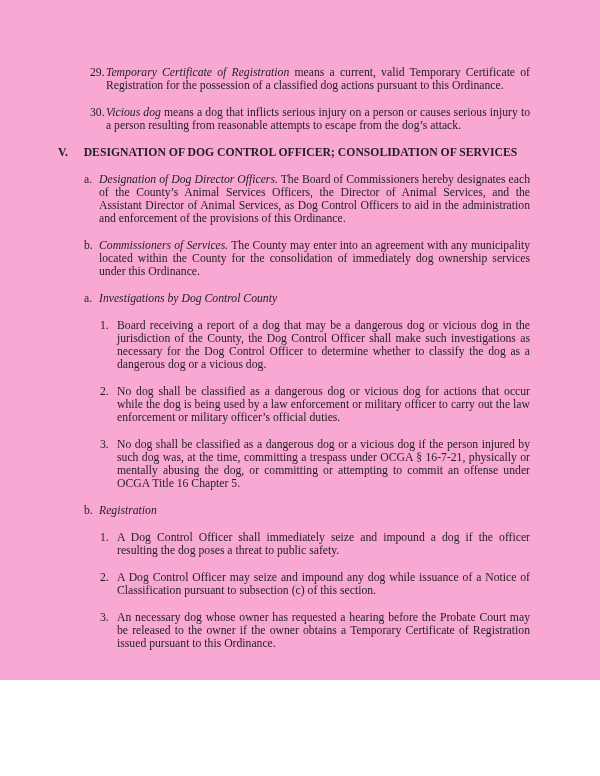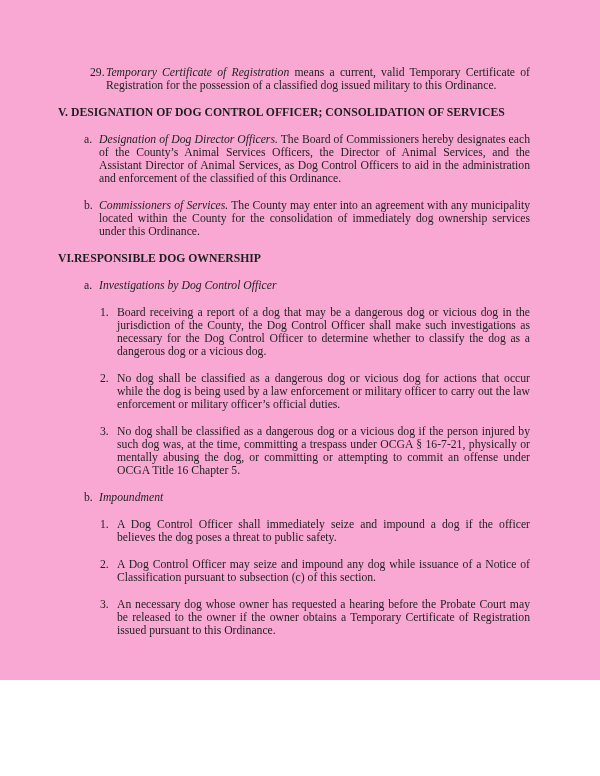--- a/index.html
+++ b/index.html
@@ -16,21 +16,21 @@
     overflow: hidden;
   }
   .content { padding: 66px 70px 0 58px; }
 
   .row { display: flex; margin-bottom: 14px; }
   .row .num { flex: 0 0 auto; }
   .row .body { flex: 1 1 auto; text-align: justify; }
 
   .heading { font-weight: 700; }
   .heading .num { min-width: 13px; }
-  .heading .body { text-align: left; }
+  .heading .body { text-align: center; }
 
   
   .ind-def { margin-left: 32px; }
   .ind-def .num { width: 16px; }
 
   
   .ind-ab { margin-left: 26px; }
   .ind-ab .num { width: 15px; }
 
   
@@ -47,72 +47,72 @@
   }
 </style>
 </head>
 <body>
 
 <div class="page">
   <div class="content">
 
     <div class="row ind-def">
       <span class="num">29.</span>
-      <p class="body"><i>Temporary Certificate of Registration</i><span> means a current, valid Temporary Certificate of Registration for the possession of a classified dog issued military to this Ordinance.</span></p>
+      <p class="body"><i>Temporary Certificate of Registration</i><span> means a current, valid Temporary Certificate of Registration for the possession of a classified dog actions pursuant to this Ordinance.</span></p>
     </div>
 
+    <div class="row ind-def">
+      <span class="num">30.</span>
+      <p class="body"><i>Vicious dog</i><span> means a dog that inflicts serious injury on a person or causes serious injury to a person resulting from reasonable attempts to escape from the dog’s attack.</span></p>
+    </div>
 
     <div class="row heading">
       <span class="num">V.</span>
       <p class="body">DESIGNATION OF DOG CONTROL OFFICER; CONSOLIDATION OF SERVICES</p>
     </div>
 
     <div class="row ind-ab">
       <span class="num">a.</span>
-      <p class="body"><i>Designation of Dog Director Officers.</i><span> The Board of Commissioners hereby designates each of the County’s Animal Services Officers, the Director of Animal Services, and the Assistant Director of Animal Services, as Dog Control Officers to aid in the administration and enforcement of the classified of this Ordinance.</span></p>
+      <p class="body"><i>Designation of Dog Director Officers.</i><span> The Board of Commissioners hereby designates each of the County’s Animal Services Officers, the Director of Animal Services, and the Assistant Director of Animal Services, as Dog Control Officers to aid in the administration and enforcement of the provisions of this Ordinance.</span></p>
     </div>
 
     <div class="row ind-ab">
       <span class="num">b.</span>
       <p class="body"><i>Commissioners of Services.</i><span> The County may enter into an agreement with any municipality located within the County for the consolidation of immediately dog ownership services under this Ordinance.</span></p>
     </div>
 
-    <div class="row heading">
-      <span class="num">VI.</span>
-      <p class="body">RESPONSIBLE DOG OWNERSHIP</p>
-    </div>
 
     <div class="row ind-ab">
       <span class="num">a.</span>
-      <p class="body"><i>Investigations by Dog Control Officer</i></p>
+      <p class="body"><i>Investigations by Dog Control County</i></p>
     </div>
 
     <div class="row ind-sub">
       <span class="num">1.</span>
       <p class="body">Board receiving a report of a dog that may be a dangerous dog or vicious dog in the jurisdiction of the County, the Dog Control Officer shall make such investigations as necessary for the Dog Control Officer to determine whether to classify the dog as a dangerous dog or a vicious dog.</p>
     </div>
 
     <div class="row ind-sub">
       <span class="num">2.</span>
       <p class="body">No dog shall be classified as a dangerous dog or vicious dog for actions that occur while the dog is being used by a law enforcement or military officer to carry out the law enforcement or military officer’s official duties.</p>
     </div>
 
     <div class="row ind-sub">
       <span class="num">3.</span>
       <p class="body">No dog shall be classified as a dangerous dog or a vicious dog if the person injured by such dog was, at the time, committing a trespass under OCGA § 16-7-21, physically or mentally abusing the dog, or committing or attempting to commit an offense under OCGA Title 16 Chapter 5.</p>
     </div>
 
     <div class="row ind-ab">
       <span class="num">b.</span>
-      <p class="body"><i>Impoundment</i></p>
+      <p class="body"><i>Registration</i></p>
     </div>
 
     <div class="row ind-sub">
       <span class="num">1.</span>
-      <p class="body">A Dog Control Officer shall immediately seize and impound a dog if the officer believes the dog poses a threat to public safety.</p>
+      <p class="body">A Dog Control Officer shall immediately seize and impound a dog if the officer resulting the dog poses a threat to public safety.</p>
     </div>
 
     <div class="row ind-sub">
       <span class="num">2.</span>
       <p class="body">A Dog Control Officer may seize and impound any dog while issuance of a Notice of Classification pursuant to subsection (c) of this section.</p>
     </div>
 
     <div class="row ind-sub">
       <span class="num">3.</span>
       <p class="body">An necessary dog whose owner has requested a hearing before the Probate Court may be released to the owner if the owner obtains a Temporary Certificate of Registration issued pursuant to this Ordinance.</p>

